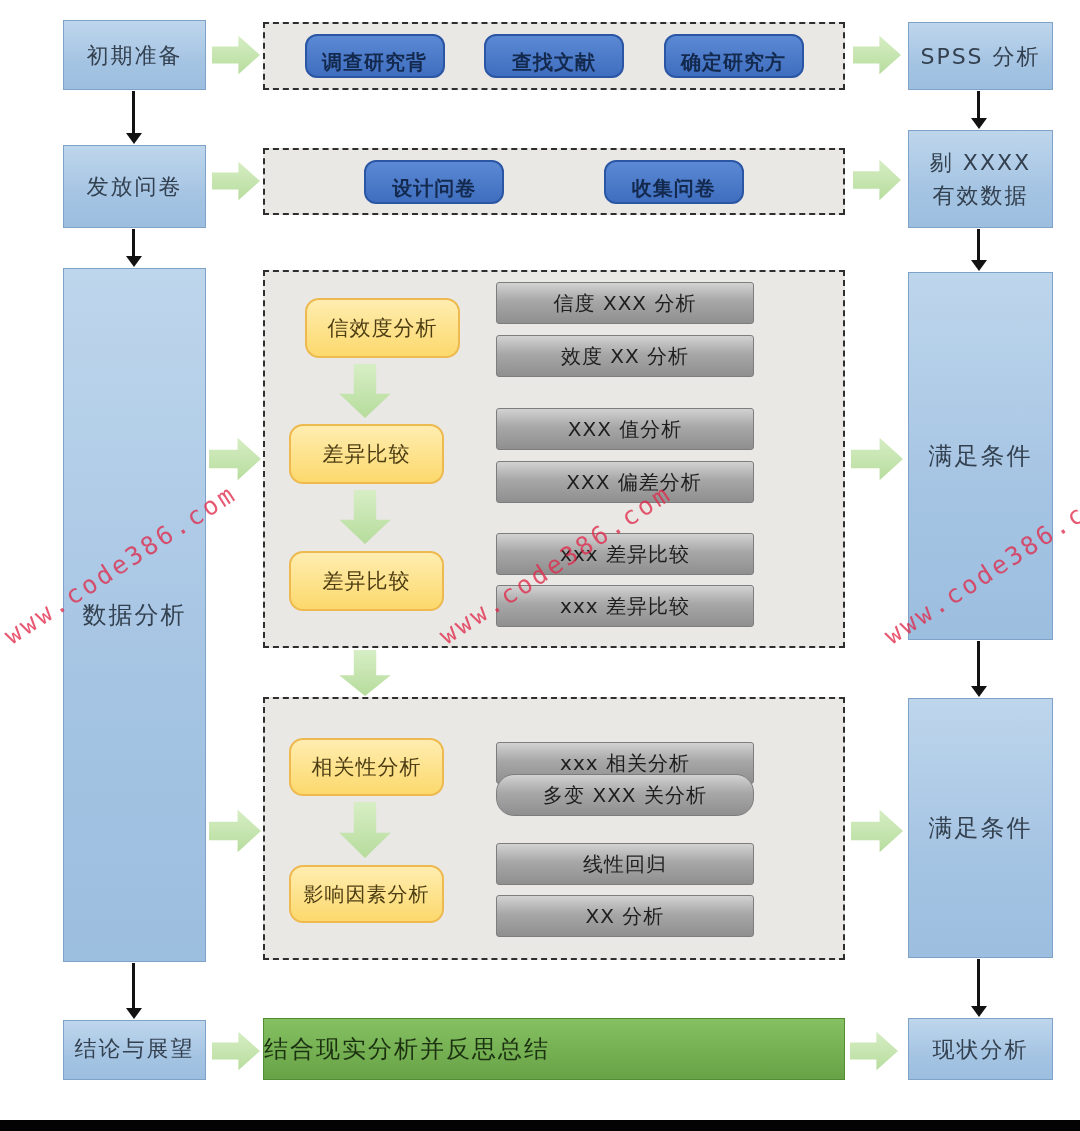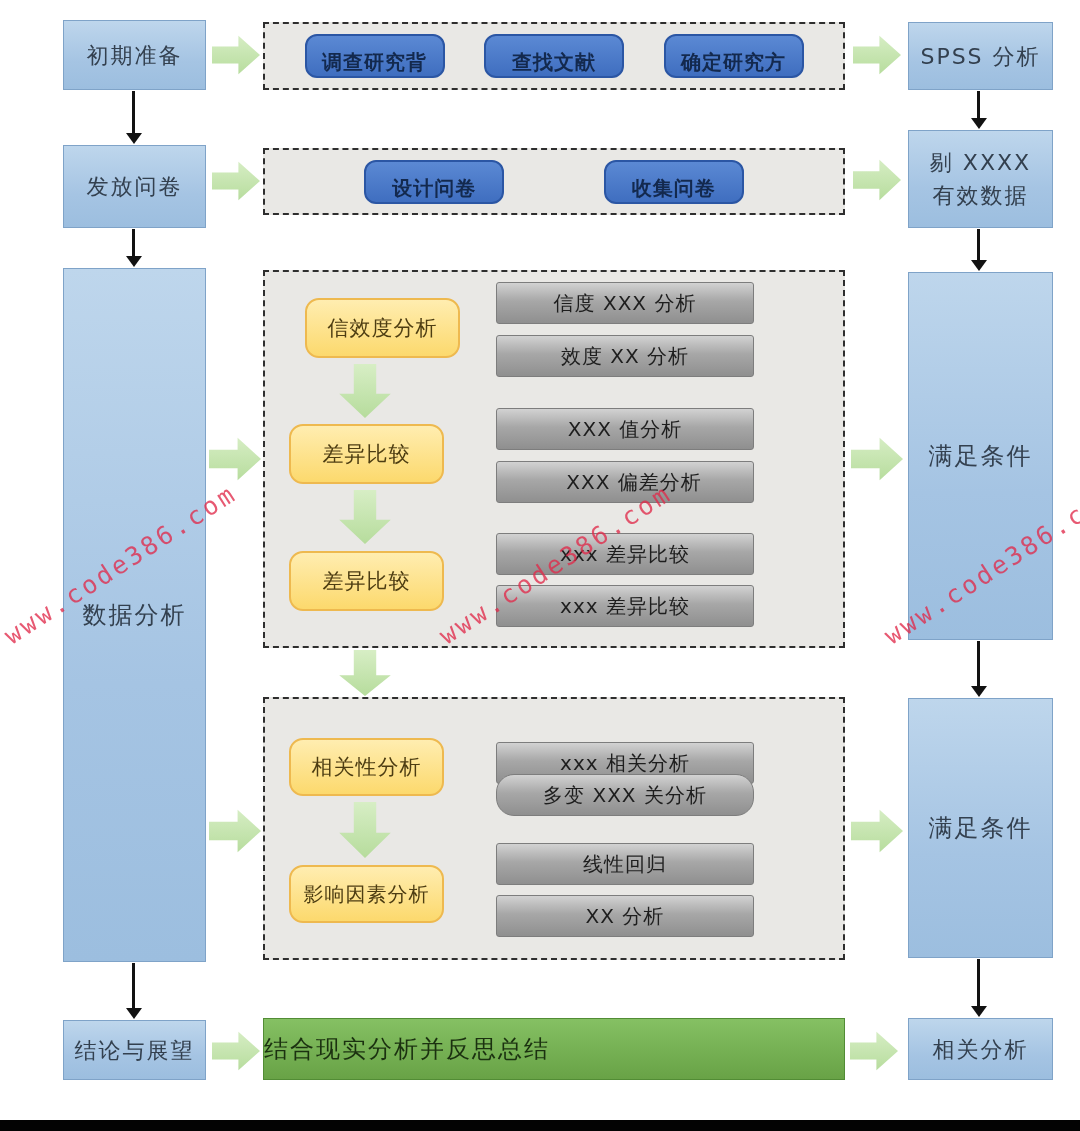--- a/index.html
+++ b/index.html
@@ -91,21 +91,21 @@
   </div>
 
   <div class="barrow" style="left:132px; top:229px; height:28px;"></div>
 
   <div class="bluebox" style="left:63px; top:268px; width:143px; height:694px; font-size:24px;">
     <span>数据分析</span>
   </div>
 
   <div class="barrow" style="left:132px; top:963px; height:46px;"></div>
 
-  <div class="bluebox" style="left:63px; top:1020px; width:143px; height:60px;">
+  <div class="bluebox" style="left:63px; top:1020px; width:143px; height:60px;font-family:Liberation Mono, monospace;">
     <span>结论与展望</span>
   </div>
 
   <div class="garrow-r" style="left:212px; top:34px; width:48px; height:42px;"></div>
   <div class="garrow-r" style="left:212px; top:160px; width:48px; height:42px;"></div>
   <div class="garrow-r" style="left:209px; top:436px; width:52px; height:46px;"></div>
   <div class="garrow-r" style="left:209px; top:808px; width:52px; height:46px;"></div>
   <div class="garrow-r" style="left:212px; top:1030px; width:48px; height:42px;"></div>
 
   <div class="dashedbox flexrow" style="left:263px; top:22px; width:582px; height:68px;">
@@ -215,21 +215,21 @@
 
   <div class="barrow" style="left:977px; top:641px; height:46px;"></div>
 
   <div class="bluebox" style="left:908px; top:698px; width:145px; height:260px; font-size:24px;">
     <span>满足条件</span>
   </div>
 
   <div class="barrow" style="left:977px; top:959px; height:48px;"></div>
 
   <div class="bluebox" style="left:908px; top:1018px; width:145px; height:62px;">
-    <span>相关分析</span>
+    <span>现状分析</span>
   </div>
 
   <div class="watermark" style="left:-15px; top:550px;">www.code386.com</div>
   <div class="watermark" style="left:420px; top:550px;">www.code386.com</div>
   <div class="watermark" style="left:865px; top:550px;">www.code386.com</div>
 
   <div class="footer-bar"></div>
 
 </div>
 

